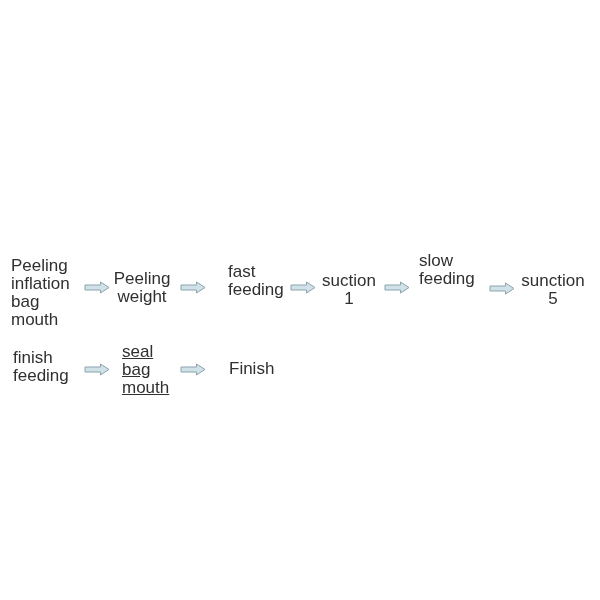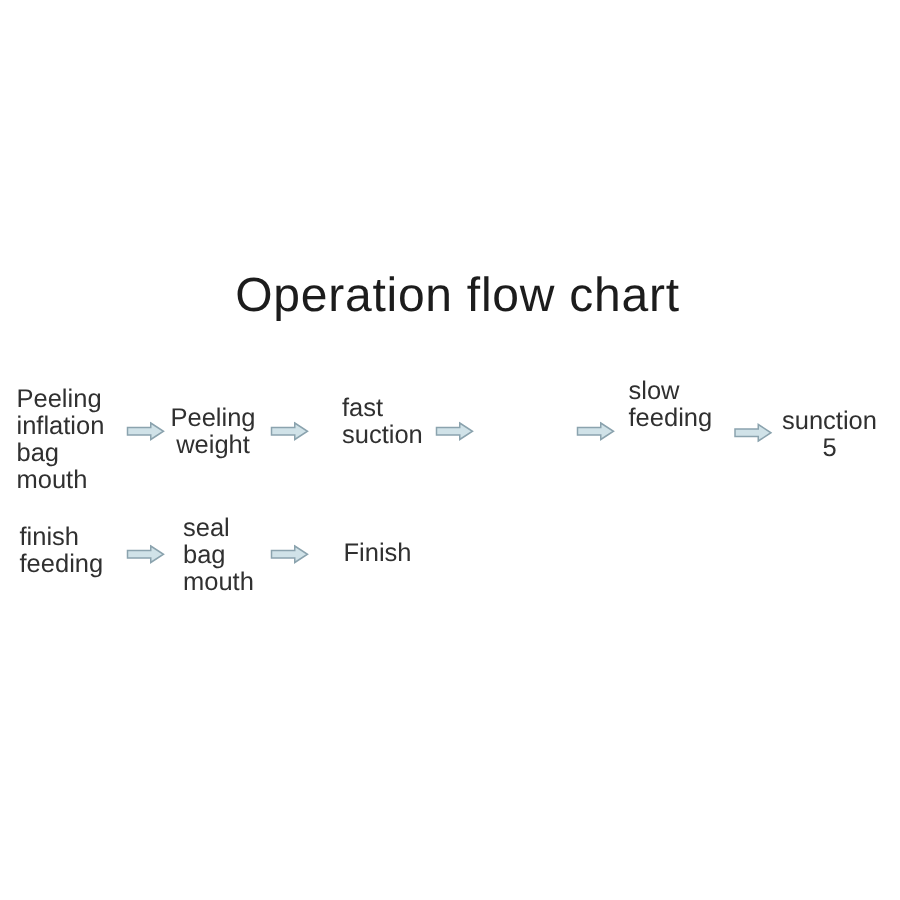--- a/index.html
+++ b/index.html
@@ -42,45 +42,46 @@
     stroke: var(--arrow-stroke, #8ba3ae);
     stroke-width: 1;
     stroke-linejoin: miter;
   }
 </style>
 </head>
 <body>
 
 <div class="canvas">
 
-  <h1 class="title">Operation flow chart</h1>
 
   <div class="step" style="left:11px;  top:257px; width:72px;">Peeling
 inflation
 bag
 mouth</div>
 
   <svg class="arrow" style="left:84px;  top:281px;" viewBox="0 0 26 13">
     <polygon points="1,4 16.5,4 16.5,1 25,6.5 16.5,12 16.5,9 1,9"></polygon>
   </svg>
 
   <div class="step center" style="left:108px; top:270px; width:68px;">Peeling
 weight</div>
 
   <svg class="arrow" style="left:180px; top:281px;" viewBox="0 0 26 13">
     <polygon points="1,4 16.5,4 16.5,1 25,6.5 16.5,12 16.5,9 1,9"></polygon>
   </svg>
 
   <div class="step" style="left:228px; top:263px; width:66px;">fast
-suction</div>
+feeding</div>
 
   <svg class="arrow" style="left:290px; top:281px;" viewBox="0 0 26 13">
     <polygon points="1,4 16.5,4 16.5,1 25,6.5 16.5,12 16.5,9 1,9"></polygon>
   </svg>
 
+  <div class="step center" style="left:320px; top:272px; width:58px;">suction
+1</div>
 
   <svg class="arrow" style="left:384px; top:281px;" viewBox="0 0 26 13">
     <polygon points="1,4 16.5,4 16.5,1 25,6.5 16.5,12 16.5,9 1,9"></polygon>
   </svg>
 
   <div class="step" style="left:419px; top:252px; width:60px;">slow
 feeding</div>
 
   <svg class="arrow" style="left:489px; top:282px;" viewBox="0 0 26 13">
     <polygon points="1,4 16.5,4 16.5,1 25,6.5 16.5,12 16.5,9 1,9"></polygon>
@@ -89,21 +90,21 @@
   <div class="step center" style="left:519px; top:272px; width:68px;">sunction
 5</div>
 
   <div class="step" style="left:13px;  top:349px; width:62px;">finish
 feeding</div>
 
   <svg class="arrow" style="left:84px;  top:363px;" viewBox="0 0 26 13">
     <polygon points="1,4 16.5,4 16.5,1 25,6.5 16.5,12 16.5,9 1,9"></polygon>
   </svg>
 
-  <div class="step" style="left:122px; top:343px; width:52px;">seal
+  <div class="step" style="left:122px; top:343px; width:52px;text-decoration:underline;">seal
 bag
 mouth</div>
 
   <svg class="arrow" style="left:180px; top:363px;" viewBox="0 0 26 13">
     <polygon points="1,4 16.5,4 16.5,1 25,6.5 16.5,12 16.5,9 1,9"></polygon>
   </svg>
 
   <div class="step" style="left:229px; top:360px; width:50px;">Finish</div>
 
 </div>

